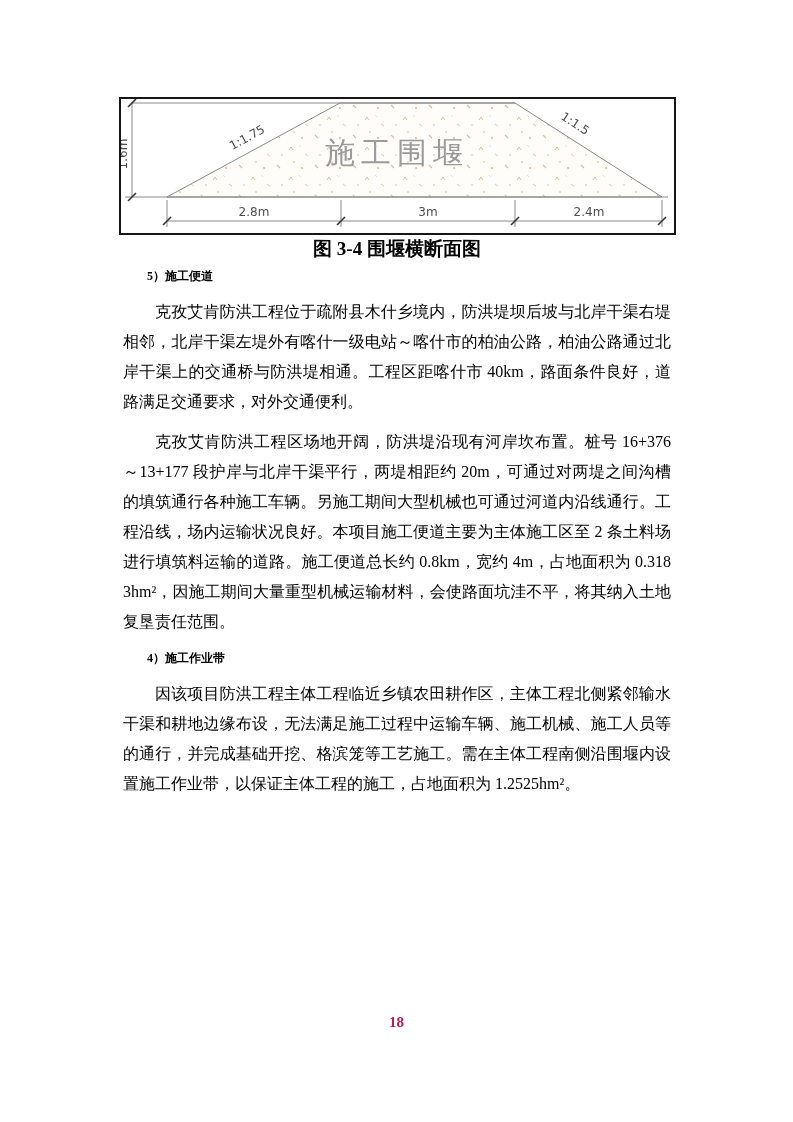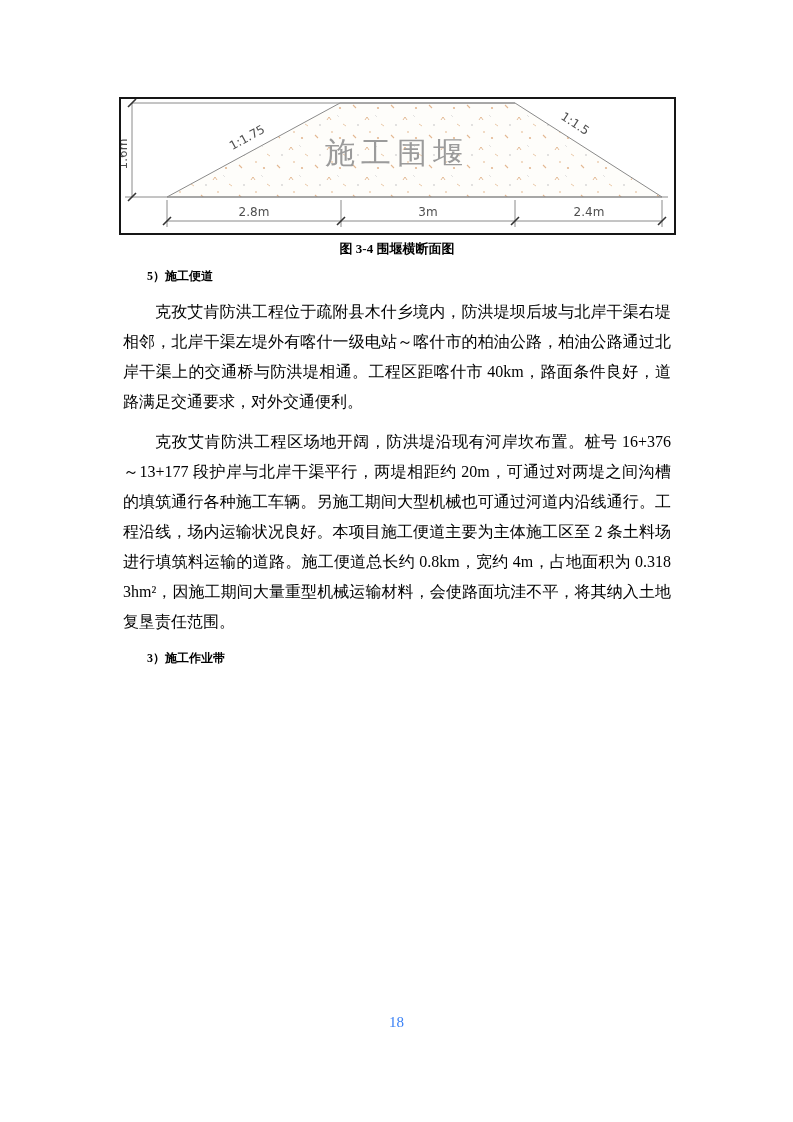--- a/index.html
+++ b/index.html
@@ -43,21 +43,21 @@
   .diagram .body-label {
     font-size: 30px;
     fill: #9b9b9b;
     letter-spacing: 6px;
   }
   .figure-caption {
     margin-top: 4px;
     height: 20px;
     text-align: center;
     font-weight: bold;
-    font-size: 13px;
+    font-size: 19px;
     line-height: 20px;
   }
   .section-heading {
     font-weight: bold;
     font-size: 12px;
     line-height: 22px;
     text-indent: 34px;
     margin: 6px 0 4px 0;
   }
   .para {
@@ -68,21 +68,22 @@
     text-indent: 2em;
     word-break: break-all;
   }
   .page-number {
     position: absolute;
     left: 0;
     right: 0;
     top: 1014px;
     text-align: center;
     font-size: 15px;
-    color: #3b82f6;
+    color: #be185d;
+    font-weight: bold;
   }
 </style>
 </head>
 <body>
 
 <div class="page">
   <div class="content">
 
     <div class="figure-frame">
       <svg class="diagram" viewBox="0 0 553 134" preserveAspectRatio="none">
@@ -124,19 +125,20 @@
         <text x="468" y="117" text-anchor="middle">2.4m</text>
       </svg>
     </div>
 
     <div class="figure-caption">图 3-4 围堰横断面图</div>
 
     <div class="section-heading">5）施工便道</div>
     <p class="para">克孜艾肯防洪工程位于疏附县木什乡境内，防洪堤坝后坡与北岸干渠右堤相邻，北岸干渠左堤外有喀什一级电站～喀什市的柏油公路，柏油公路通过北岸干渠上的交通桥与防洪堤相通。工程区距喀什市 40km，路面条件良好，道路满足交通要求，对外交通便利。</p>
     <p class="para">克孜艾肯防洪工程区场地开阔，防洪堤沿现有河岸坎布置。桩号 16+376～13+177 段护岸与北岸干渠平行，两堤相距约 20m，可通过对两堤之间沟槽的填筑通行各种施工车辆。另施工期间大型机械也可通过河道内沿线通行。工程沿线，场内运输状况良好。本项目施工便道主要为主体施工区至 2 条土料场进行填筑料运输的道路。施工便道总长约 0.8km，宽约 4m，占地面积为 0.3183hm²，因施工期间大量重型机械运输材料，会使路面坑洼不平，将其纳入土地复垦责任范围。</p>
 
-    <div class="section-heading">3）施工作业带</div>
+    <div class="section-heading">4）施工作业带</div>
+    <p class="para">因该项目防洪工程主体工程临近乡镇农田耕作区，主体工程北侧紧邻输水干渠和耕地边缘布设，无法满足施工过程中运输车辆、施工机械、施工人员等的通行，并完成基础开挖、格滨笼等工艺施工。需在主体工程南侧沿围堰内设置施工作业带，以保证主体工程的施工，占地面积为 1.2525hm²。</p>
 
 
   </div>
 
   <div class="page-number">18</div>
 </div>
 
 </body></html>

